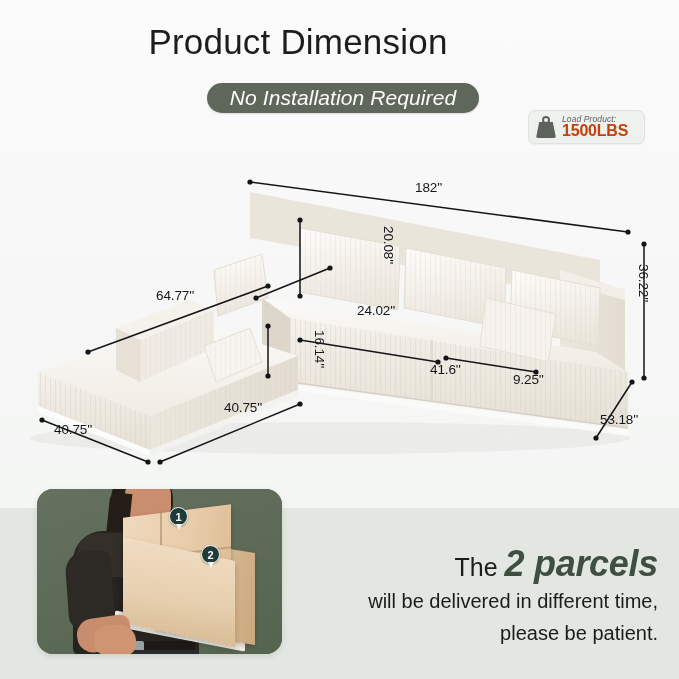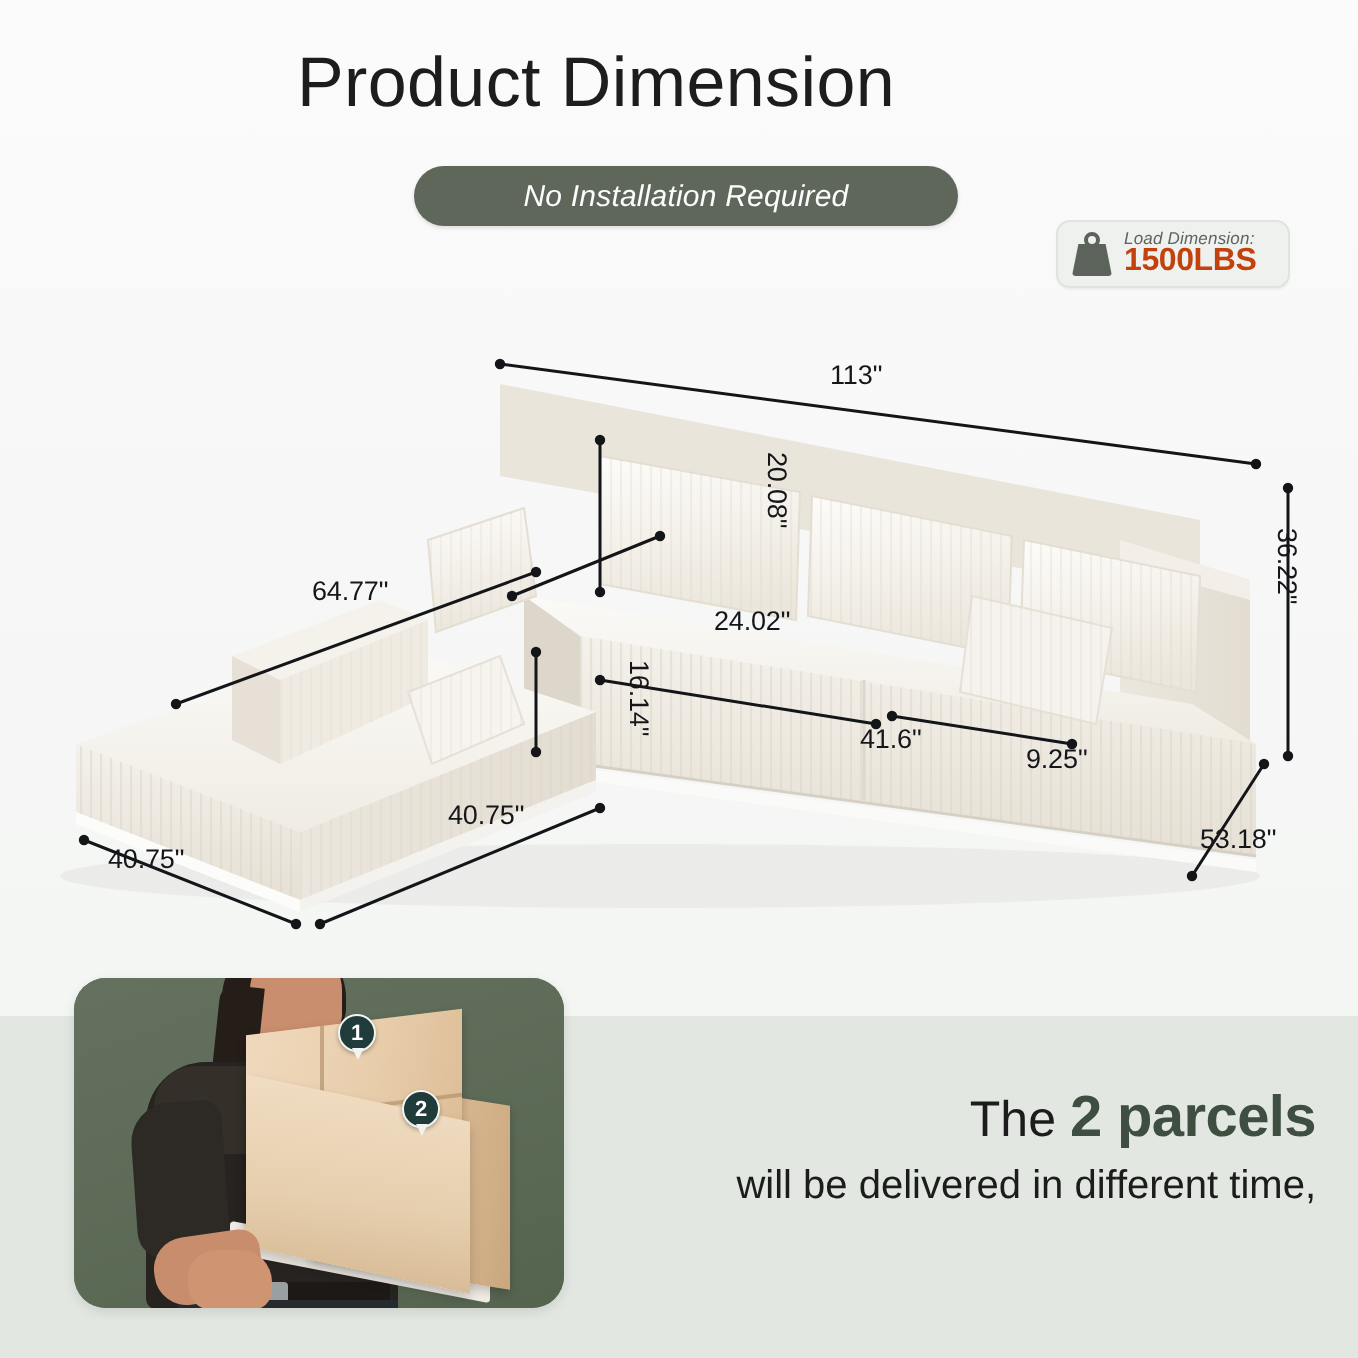--- a/index.html
+++ b/index.html
@@ -31,21 +31,21 @@
     color:#1d1d1d;
   }
   .pill {
     position:absolute; left:207px; top:83px;
     width:272px; height:30px; border-radius:15px;
     background:#5e6759;
     display:flex; align-items:center; justify-content:center;
     box-shadow:0 1px 2px rgba(0,0,0,.12);
   }
   .pill span {
-    color:#fdfdfd; font-style:italic; font-size:15px; letter-spacing:.1px;
+    color:#fdfdfd; font-style:italic; font-size:21px; letter-spacing:.1px;
   }
 
   
   .cap {
     position:absolute; left:528px; top:110px;
     width:117px; height:34px; border-radius:7px;
     background:#eef1ee; border:1px solid #dfe4de;
     display:flex; align-items:center; padding:0 6px;
     box-shadow:0 1px 1px rgba(0,0,0,.05);
   }
@@ -134,21 +134,21 @@
   }
   .badge::after{
     content:""; position:absolute; left:50%; bottom:-5px; margin-left:-3px;
     border-left:3px solid transparent; border-right:3px solid transparent;
     border-top:6px solid #f2f4f2;
   }
 
   
   .copy { position:absolute; left:300px; top:543px; width:358px; text-align:right; }
   .copy .l1 { font-size:25px; color:#1c1c1c; line-height:1.15; }
-  .copy .l1 .hi { font-size:29px; font-weight:700; color:#3e4e40; letter-spacing:-.3px;}
+  .copy .l1 .hi { font-size:36px; font-weight:700; font-style:italic; color:#3e4e40; letter-spacing:-.3px;}
   .copy .l2 { font-size:20px; color:#1c1c1c; line-height:1.42; margin-top:3px; }
 </style>
 </head>
 <body>
 
 <div id="canvas">
 
   <div class="bg-top"></div>
   <div class="bg-bottom"></div>
 
@@ -157,21 +157,21 @@
   <div class="pill">
     <span>No Installation Required</span>
   </div>
 
   <div class="cap">
     <div class="wicon">
       <div class="ring"></div>
         <div class="body"></div>
     </div>
     <div class="txt">
-      <span class="cl">Load Dimension:</span>
+      <span class="cl">Load Product:</span>
       <span class="cv">1500LBS</span>
     </div>
   </div>
 
   <svg id="sofa" viewBox="0 0 679 320">
     <defs>
       <linearGradient id="gTop" x1="0" y1="0" x2="0" y2="1">
         <stop offset="0" stop-color="#fbfaf7"></stop>
           <stop offset="1" stop-color="#f0ece4"></stop>
       </linearGradient>
@@ -288,21 +288,21 @@
         <circle cx="268" cy="136" r="2.6"></circle>
       <circle cx="42" cy="270" r="2.6"></circle>
         <circle cx="148" cy="312" r="2.6"></circle>
       <circle cx="160" cy="312" r="2.6"></circle>
         <circle cx="300" cy="254" r="2.6"></circle>
       <circle cx="632" cy="232" r="2.6"></circle>
         <circle cx="596" cy="288" r="2.6"></circle>
     </g>
   </svg>
 
-  <div class="dim" style="left:415px; top:180px;">113''</div>
+  <div class="dim" style="left:415px; top:180px;">182''</div>
   <div class="dim v" style="left:396px; top:226px; transform:rotate(90deg);">20.08''</div>
   <div class="dim v" style="left:651px; top:264px; transform:rotate(90deg);">36.22''</div>
   <div class="dim" style="left:156px; top:288px;">64.77''</div>
   <div class="dim" style="left:357px; top:303px;">24.02''</div>
   <div class="dim v" style="left:327px; top:330px; transform:rotate(90deg);">16.14''</div>
   <div class="dim" style="left:430px; top:362px;">41.6''</div>
   <div class="dim" style="left:513px; top:358px;margin-top:14px;">9.25''</div>
   <div class="dim" style="left:54px;  top:422px;">40.75''</div>
   <div class="dim" style="left:224px; top:400px;">40.75''</div>
   <div class="dim" style="left:600px; top:412px;">53.18''</div>
@@ -336,15 +336,16 @@
     <div class="badge" style="left:132px; top:18px;">1</div>
     <div class="badge" style="left:164px; top:56px;">2</div>
   </div>
 
   <div class="copy">
     <div class="l1">
       <span>The</span>
       <span class="hi">2 parcels</span>
     </div>
     <div class="l2">will be delivered in different time,</div>
+    <div class="l2">please be patient.</div>
   </div>
 
 </div>
 
 </body></html>

